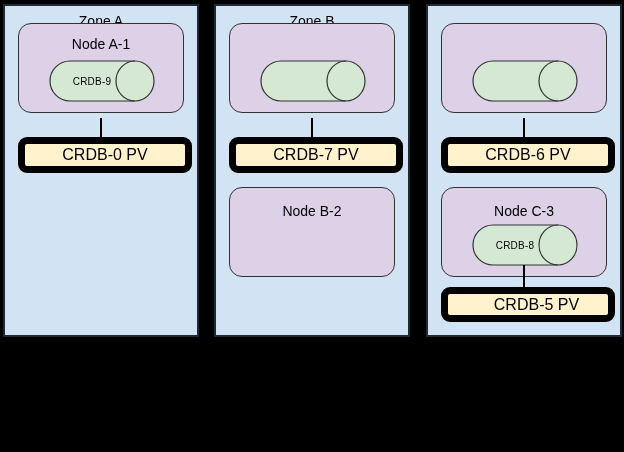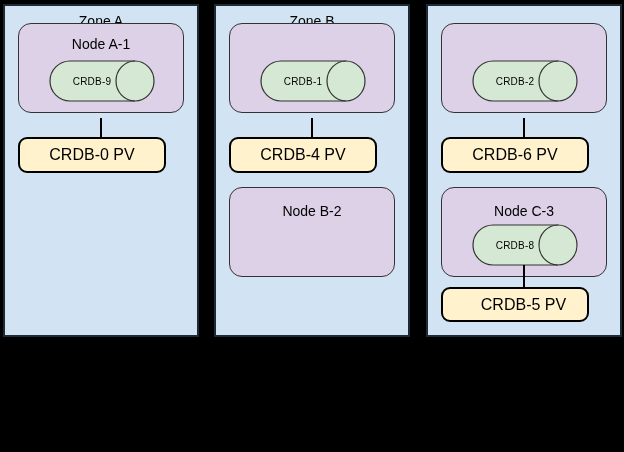--- a/index.html
+++ b/index.html
@@ -76,23 +76,23 @@
     left: 95px;
     width: 2px;
     background: #000000;
   }
   .connector--first  { top: 112px; height: 20px; }
   .connector--second { top: 259px; height: 23px; }
 
   .pv {
     position: absolute;
     left: 13px;
-    width: 148px;
+    width: 174px;
     background: #fff2cc;
-    border: 2px solid #000000;
+    border: 7px solid #000000;
     border-radius: 9px;
     box-sizing: border-box;
     display: flex; align-items: center; justify-content: center;
     font-size: 16px;
   }
   .pv--first  { top: 131px; height: 36px; }
   .pv--second { top: 281px; height: 35px; padding-left: 17px; }
 </style>
 </head>
 <body>
@@ -122,44 +122,42 @@
 
   <section class="zone zone--b">
     <div class="zone-title">Zone B</div>
 
     <div class="node node--first">
       <div class="disk">
         <svg viewBox="0 0 106 42">
           <path d="M 86 1 L 21 1 A 20 20 0 0 0 21 41 L 86 41 A 19 20 0 0 0 86 1 Z" fill="#d5e8d4" stroke="#333333" stroke-width="1.2"></path>
           <path d="M 86 1 A 19 20 0 0 0 86 41" fill="none" stroke="#333333" stroke-width="1.2"></path>
         </svg>
-        <span class="disk-label">CRDB-1</span>
       </div>
     </div>
 
     <div class="connector connector--first"></div>
 
     <div class="pv pv--first">
-      <span>CRDB-4 PV</span>
+      <span>CRDB-7 PV</span>
     </div>
 
     <div class="node node--second">
       <div class="node-title">Node B-2</div>
     </div>
   </section>
 
   <section class="zone zone--c">
 
     <div class="node node--first">
       <div class="disk">
         <svg viewBox="0 0 106 42">
           <path d="M 86 1 L 21 1 A 20 20 0 0 0 21 41 L 86 41 A 19 20 0 0 0 86 1 Z" fill="#d5e8d4" stroke="#333333" stroke-width="1.2"></path>
           <path d="M 86 1 A 19 20 0 0 0 86 41" fill="none" stroke="#333333" stroke-width="1.2"></path>
         </svg>
-        <span class="disk-label">CRDB-2</span>
       </div>
     </div>
 
     <div class="connector connector--first"></div>
 
     <div class="pv pv--first">
       <span>CRDB-6 PV</span>
     </div>
 
     <div class="node node--second">

